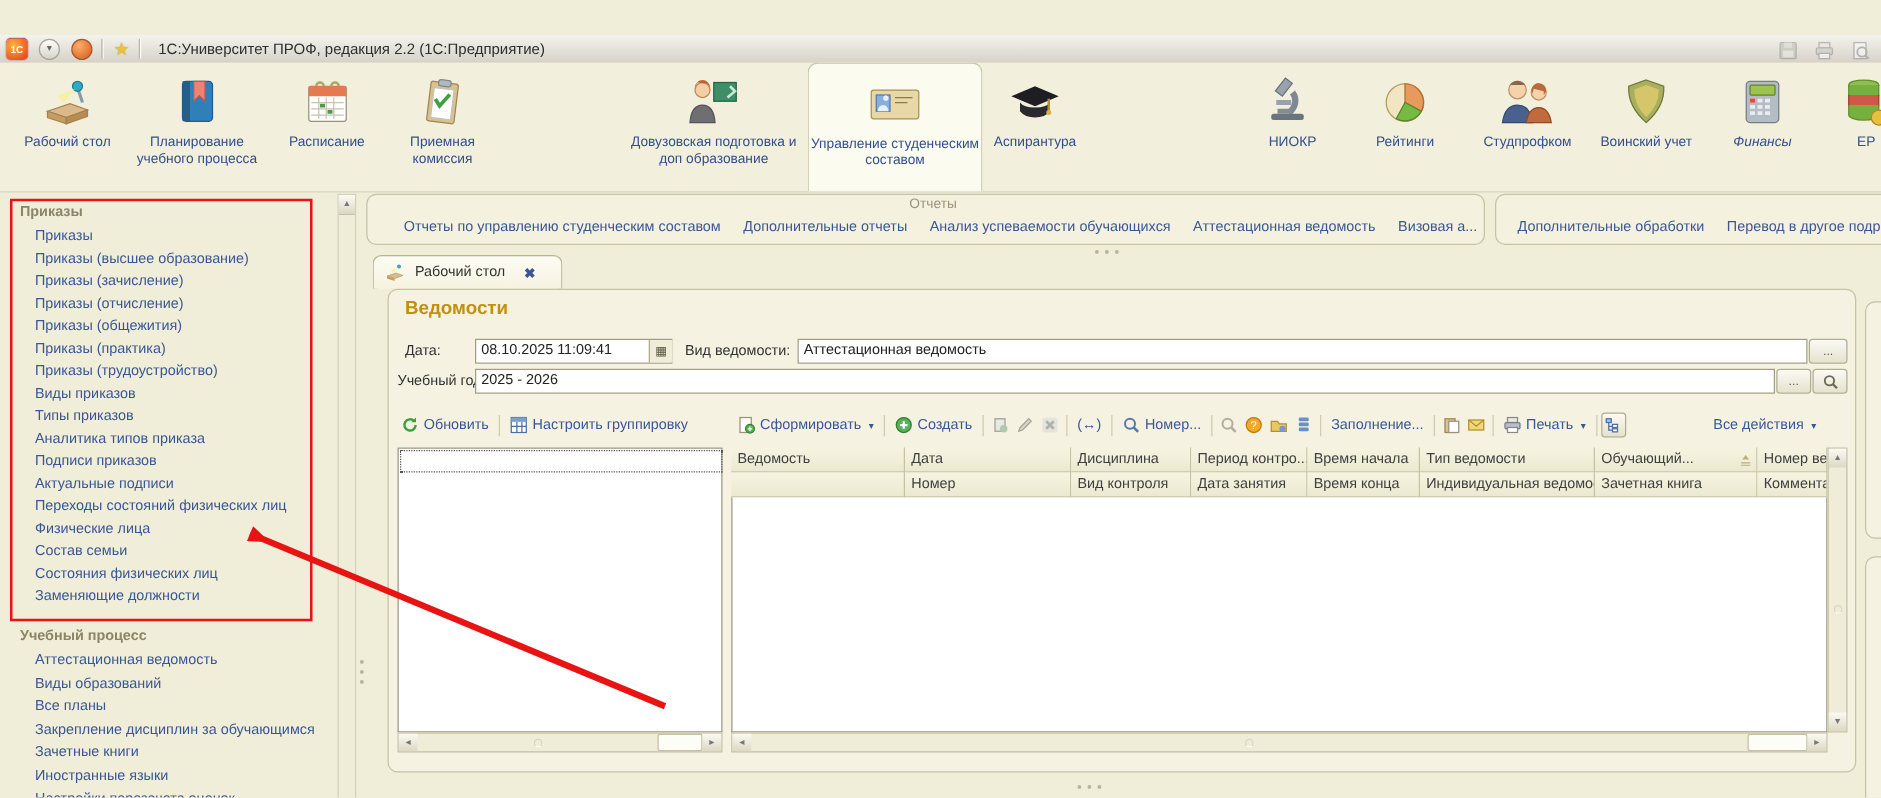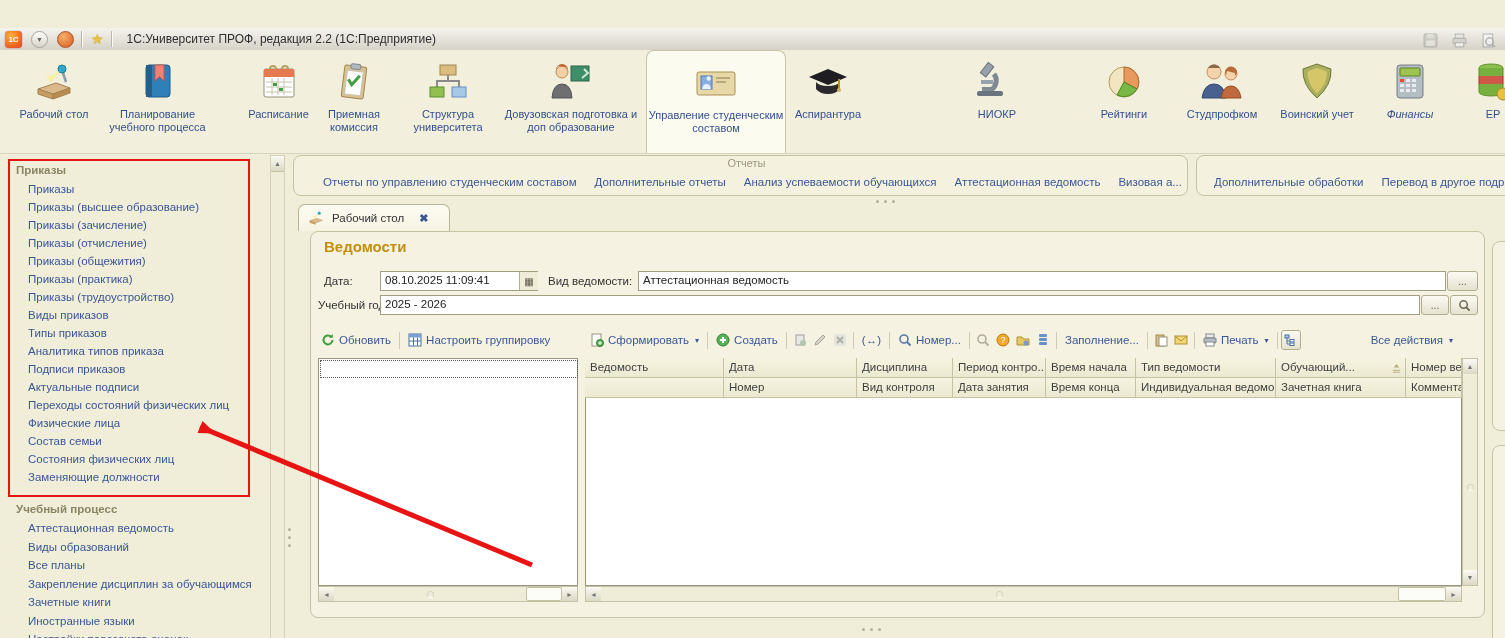--- a/index.html
+++ b/index.html
@@ -141,21 +141,21 @@
     <div class="rsec" style="left:100px;width:115px;">
       <div class="ric">
           <svg width="44" height="44" viewBox="0 0 44 44">
             <rect x="10" y="5" width="24" height="32" rx="3" fill="#2f7fb8" stroke="#1d5d8c"></rect>
             <rect x="10" y="5" width="6" height="32" fill="#245f8a"></rect>
             <path d="M19 5h9v16l-4.5-4.5L19 21z" fill="#ef8277" stroke="#c5574d"></path>
           </svg>
         </div>
       <div class="rlabel">Планирование учебного процесса</div>
     </div>
-    <div class="rsec" style="left:232px;width:93px;">
+    <div class="rsec" style="left:215px;width:93px;">
       <div class="ric">
           <svg width="44" height="44" viewBox="0 0 44 44">
             <rect x="7" y="9" width="30" height="28" rx="2" fill="#fff" stroke="#98917a"></rect>
             <rect x="7" y="9" width="30" height="8" fill="#e57a50"></rect>
             <path d="M13 9a3 3 0 016 0M25 9a3 3 0 016 0" fill="none" stroke="#b8a35e" stroke-width="2"></path>
             <g stroke="#c8c2ae">
               <path d="M9 22h26M9 27h26M9 32h26M15 18v17M21 18v17M27 18v17"></path>
             </g>
             <rect x="16" y="23" width="4" height="3" fill="#4a9a4a"></rect>
             <rect x="22" y="28" width="4" height="3" fill="#4a9a4a"></rect>
@@ -169,31 +169,20 @@
             <g transform="rotate(7 22 22)">
               <rect x="11" y="6" width="22" height="32" rx="2" fill="#d8c294" stroke="#a08550"></rect>
               <rect x="14" y="11" width="16" height="24" fill="#fff" stroke="#c8c2ae"></rect>
               <rect x="17" y="4" width="10" height="5" rx="2" fill="#b0b8c0" stroke="#808890"></rect>
               <path d="M16 20l4 5 7-10" fill="none" stroke="#3fa03f" stroke-width="3"></path>
             </g>
           </svg>
         </div>
       <div class="rlabel">Приемная комиссия</div>
     </div>
-    <div class="rsec" style="left:400px;width:96px;">
-      <div class="ric">
-          <svg width="44" height="44" viewBox="0 0 44 44">
-            <path d="M22 15v6M11 27v-6h22v6" fill="none" stroke="#8a8a8a" stroke-width="2"></path>
-            <rect x="14" y="5" width="16" height="10" fill="#d9be80" stroke="#a08550"></rect>
-            <rect x="4" y="27" width="14" height="10" fill="#8fc050" stroke="#5f9030"></rect>
-            <rect x="26" y="27" width="14" height="10" fill="#a8c8e8" stroke="#6890c0"></rect>
-          </svg>
-        </div>
-      <div class="rlabel">Структура университета</div>
-    </div>
     <div class="rsec" style="left:498px;width:146px;">
       <div class="ric">
           <svg width="48" height="44" viewBox="0 0 48 44">
             <rect x="24" y="6" width="18" height="15" fill="#3e8f68" stroke="#2a6448"></rect>
             <path d="M37 9l4 4-6 5" fill="none" stroke="#cfe8d8" stroke-width="2"></path>
             <circle cx="15" cy="12" r="6" fill="#f3cfa5" stroke="#c08a4f"></circle>
             <path d="M9 10a6 6 0 0112 0l-2-3-8-1z" fill="#c2622e"></path>
             <path d="M5 38q1-14 10-14t10 14z" fill="#6f6f71" stroke="#54545a"></path>
           </svg>
         </div>
@@ -216,21 +205,21 @@
       <div class="ric">
           <svg width="44" height="44" viewBox="0 0 44 44">
             <path d="M22 26q-9 0-12-4v7q4 5 12 5t12-5v-7q-3 4-12 4z" fill="#2a2a2e"></path>
             <path d="M3 17L22 9l19 8-19 8z" fill="#1e1e22"></path>
             <path d="M33 19v10" stroke="#b8902e" stroke-width="2"></path>
             <circle cx="33" cy="30" r="2" fill="#d8b050"></circle>
           </svg>
         </div>
       <div class="rlabel">Аспирантура</div>
     </div>
-    <div class="rsec" style="left:936px;width:80px;align-items:flex-end;">
+    <div class="rsec" style="left:994px;width:80px;">
       <div class="ric">
           <svg width="44" height="44" viewBox="0 0 44 44">
             <rect x="12" y="3" width="7" height="13" fill="#98a2ac" stroke="#6a747e" transform="rotate(38 15 9)"></rect>
             <path d="M22 14a11 11 0 01-3 16" fill="none" stroke="#7e8892" stroke-width="5"></path>
             <rect x="9" y="20" width="12" height="4" fill="#98a2ac"></rect>
             <rect x="5" y="31" width="26" height="5" rx="2" fill="#6a747e"></rect>
             <rect x="10" y="27" width="12" height="4" fill="#828c96"></rect>
           </svg>
         </div>
       <div class="rlabel">НИОКР</div>

